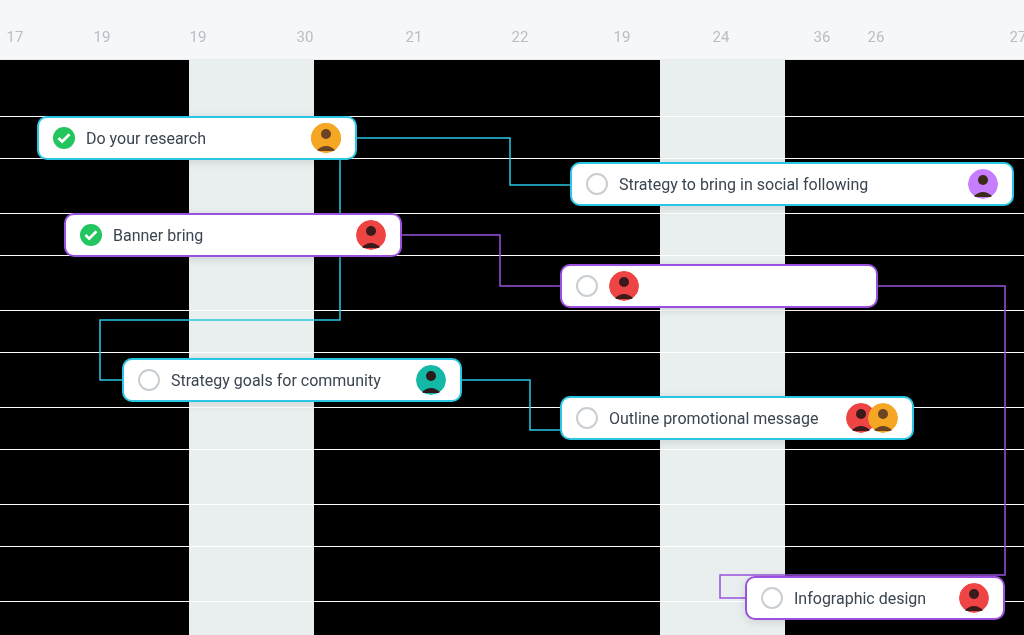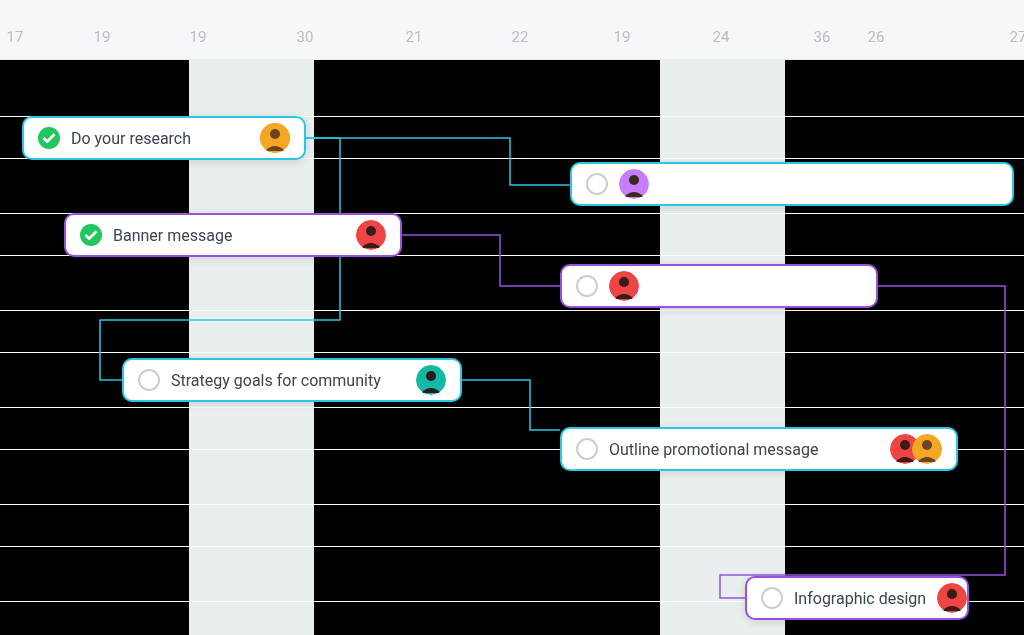--- a/index.html
+++ b/index.html
@@ -139,54 +139,55 @@
 
   <polyline class="c-cyan" points="302,138 340,138 340,320 100,320 100,380 122,380"></polyline>
 
   <polyline class="c-cyan" points="462,380 530,380 530,430 560,430"></polyline>
 
   <polyline class="c-purple" points="878,286 1005,286 1005,575 720,575 720,598 745,598"></polyline>
 
   <polyline class="c-purple" points="878,286 920,286 920,555 700,555 700,598 745,598" style="opacity:0"></polyline>
 </svg>
 
-<div class="task-card card-cyan" style="left:22px; top:116px; width:284px">
+<div class="task-card card-cyan" style="left:37px; top:116px; width:320px">
   <span class="check-done">
       <svg viewBox="0 0 24 24">
         <polyline points="6 12 10 16 18 8"></polyline>
       </svg>
     </span>
   <span class="task-title">Do your research</span>
   <span class="avatar" style="background:#f5a623">
     <svg viewBox="0 0 30 30">
         <circle cx="15" cy="15" r="15" fill="#f5a623"></circle>
         <circle cx="15" cy="11" r="5" fill="#6b4423"></circle>
         <path d="M5 28 Q15 18 25 28" fill="#6b4423"></path>
       </svg>
   </span>
 </div>
 
 <div class="task-card card-cyan" style="left:570px; top:162px; width:444px">
   <span class="check-open"></span>
+  <span class="task-title">Strategy to bring in social following</span>
   <span class="avatar">
     <svg viewBox="0 0 30 30">
         <circle cx="15" cy="15" r="15" fill="#c77dff"></circle>
         <circle cx="15" cy="11" r="5" fill="#3a2a1a"></circle>
         <path d="M5 28 Q15 18 25 28" fill="#3a2a1a"></path>
       </svg>
   </span>
 </div>
 
 <div class="task-card card-purple" style="left:64px; top:213px; width:338px">
   <span class="check-done">
       <svg viewBox="0 0 24 24">
         <polyline points="6 12 10 16 18 8"></polyline>
       </svg>
     </span>
-  <span class="task-title">Banner message</span>
+  <span class="task-title">Banner bring</span>
   <span class="avatar">
     <svg viewBox="0 0 30 30">
         <circle cx="15" cy="15" r="15" fill="#ef4444"></circle>
         <circle cx="15" cy="11" r="5" fill="#3a1a1a"></circle>
         <path d="M5 28 Q15 18 25 28" fill="#3a1a1a"></path>
       </svg>
   </span>
 </div>
 
 <div class="task-card card-purple" style="left:560px; top:264px; width:318px">
@@ -205,42 +206,42 @@
   <span class="task-title">Strategy goals for community</span>
   <span class="avatar">
     <svg viewBox="0 0 30 30">
         <circle cx="15" cy="15" r="15" fill="#14b8a6"></circle>
         <circle cx="15" cy="11" r="5" fill="#2a1a1a"></circle>
         <path d="M5 28 Q15 18 25 28" fill="#2a1a1a"></path>
       </svg>
   </span>
 </div>
 
-<div class="task-card card-cyan" style="left:560px; top:427px; width:398px">
+<div class="task-card card-cyan" style="left:560px; top:396px; width:354px">
   <span class="check-open"></span>
   <span class="task-title">Outline promotional message</span>
   <span class="avatar-group">
     <span class="avatar">
       <svg viewBox="0 0 30 30">
           <circle cx="15" cy="15" r="15" fill="#ef4444"></circle>
           <circle cx="15" cy="11" r="5" fill="#3a1a1a"></circle>
           <path d="M5 28 Q15 18 25 28" fill="#3a1a1a"></path>
         </svg>
     </span>
     <span class="avatar">
       <svg viewBox="0 0 30 30">
           <circle cx="15" cy="15" r="15" fill="#f5a623"></circle>
           <circle cx="15" cy="11" r="5" fill="#6b4423"></circle>
           <path d="M5 28 Q15 18 25 28" fill="#6b4423"></path>
         </svg>
     </span>
   </span>
 </div>
 
-<div class="task-card card-purple" style="left:745px; top:576px; width:224px">
+<div class="task-card card-purple" style="left:745px; top:576px; width:260px">
   <span class="check-open"></span>
   <span class="task-title">Infographic design</span>
   <span class="avatar">
     <svg viewBox="0 0 30 30">
         <circle cx="15" cy="15" r="15" fill="#ef4444"></circle>
         <circle cx="15" cy="11" r="5" fill="#3a1a1a"></circle>
         <path d="M5 28 Q15 18 25 28" fill="#3a1a1a"></path>
       </svg>
   </span>
 </div>

